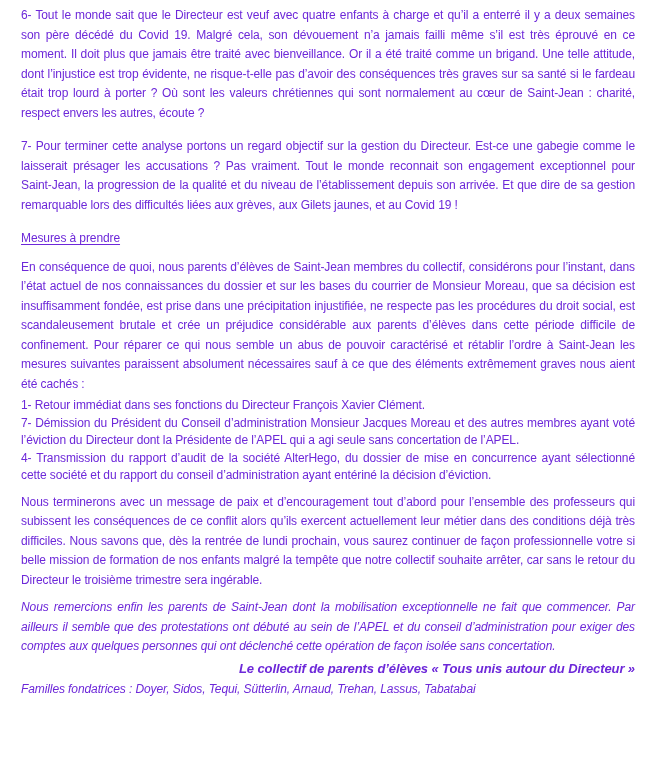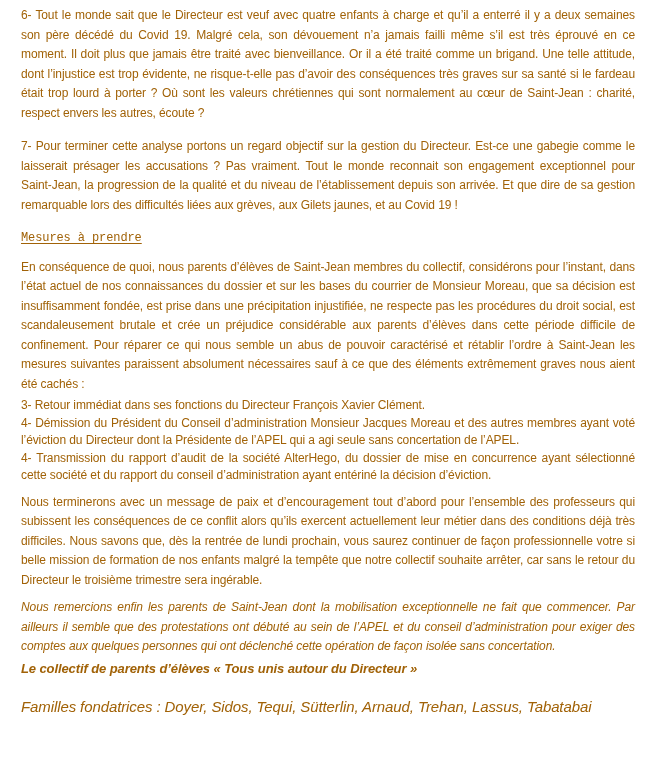--- a/index.html
+++ b/index.html
@@ -13,36 +13,35 @@
     overflow: hidden;
   }
   .page {
     box-sizing: border-box;
     width: 657px;
     height: 775px;
     padding: 6px 22px 0 21px;
     font-family: "Liberation Sans", "DejaVu Sans", sans-serif;
     font-size: 12px;
     letter-spacing: -0.1px;
-    color: #a16207;
+    color: #6d28d9;
     background: #ffffff;
   }
   .body-text {
     margin: 0 0 14px 0;
     line-height: 19.5px;
     text-align: justify;
   }
   .section-heading {
     font-size: 12px;
     font-weight: normal;
     text-decoration: underline;
     text-underline-offset: 2px;
     margin: 10px 0 9px 0;
     line-height: 19.5px;
-    font-family: Liberation Mono, monospace;
   }
   .consequence {
     margin-bottom: 3px;
     margin-top: 8px;
   }
   .measures-list {
     margin: 0 0 8px 0;
   }
   .measure-item {
     margin: 0;
@@ -54,45 +53,46 @@
   }
   .thanks {
     margin-bottom: 2px;
     font-style: italic;
   }
   .signature-line {
     font-weight: bold;
     font-style: italic;
     font-size: 13px;
     line-height: 19px;
-    margin: 0 0 20px 0;
+    margin: 0 0 3px 0;
+    text-align: right;
   }
   .founders-line, .contact-line {
     font-style: italic;
-    font-size: 15px;
+    font-size: 12px;
     line-height: 17px;
     margin: 0;
   }
 </style>
 </head>
 <body>
 
 <div class="page">
 
   <p class="body-text">6- Tout le monde sait que le Directeur est veuf avec quatre enfants à charge et qu’il a enterré il y a deux semaines son père décédé du Covid 19. Malgré cela, son dévouement n’a jamais failli même s’il est très éprouvé en ce moment. Il doit plus que jamais être traité avec bienveillance. Or il a été traité comme un brigand. Une telle attitude, dont l’injustice est trop évidente, ne risque-t-elle pas d’avoir des conséquences très graves sur sa santé si le fardeau était trop lourd à porter&nbsp;? Où sont les valeurs chrétiennes qui sont normalement au cœur de Saint-Jean&nbsp;: charité, respect envers les autres, écoute&nbsp;?</p>
 
   <p class="body-text">7- Pour terminer cette analyse portons un regard objectif sur la gestion du Directeur. Est-ce une gabegie comme le laisserait présager les accusations&nbsp;? Pas vraiment. Tout le monde reconnait son engagement exceptionnel pour Saint-Jean, la progression de la qualité et du niveau de l’établissement depuis son arrivée. Et que dire de sa gestion remarquable lors des difficultés liées aux grèves, aux Gilets jaunes, et au Covid 19&nbsp;!</p>
 
   <h2 class="section-heading">Mesures à prendre</h2>
 
   <p class="body-text consequence">En conséquence de quoi, nous parents d’élèves de Saint-Jean membres du collectif, considérons pour l’instant, dans l’état actuel de nos connaissances du dossier et sur les bases du courrier de Monsieur Moreau, que sa décision est insuffisamment fondée, est prise dans une précipitation injustifiée, ne respecte pas les procédures du droit social, est scandaleusement brutale et crée un préjudice considérable aux parents d’élèves dans cette période difficile de confinement. Pour réparer ce qui nous semble un abus de pouvoir caractérisé et rétablir l’ordre à Saint-Jean les mesures suivantes paraissent absolument nécessaires sauf à ce que des éléments extrêmement graves nous aient été cachés&nbsp;:</p>
 
   <div class="measures-list">
-    <p class="measure-item">3- Retour immédiat dans ses fonctions du Directeur François Xavier Clément.</p>
-    <p class="measure-item">4- Démission du Président du Conseil d’administration Monsieur Jacques Moreau et des autres membres ayant voté l’éviction du Directeur dont la Présidente de l’APEL qui a agi seule sans concertation de l’APEL.</p>
+    <p class="measure-item">1- Retour immédiat dans ses fonctions du Directeur François Xavier Clément.</p>
+    <p class="measure-item">7- Démission du Président du Conseil d’administration Monsieur Jacques Moreau et des autres membres ayant voté l’éviction du Directeur dont la Présidente de l’APEL qui a agi seule sans concertation de l’APEL.</p>
     <p class="measure-item">4- Transmission du rapport d’audit de la société AlterHego, du dossier de mise en concurrence ayant sélectionné cette société et du rapport du conseil d’administration ayant entériné la décision d’éviction.</p>
   </div>
 
   <p class="body-text message">Nous terminerons avec un message de paix et d’encouragement tout d’abord pour l’ensemble des professeurs qui subissent les conséquences de ce conflit alors qu’ils exercent actuellement leur métier dans des conditions déjà très difficiles. Nous savons que, dès la rentrée de lundi prochain, vous saurez continuer de façon professionnelle votre si belle mission de formation de nos enfants malgré la tempête que notre collectif souhaite arrêter, car sans le retour du Directeur le troisième trimestre sera ingérable.</p>
 
   <p class="body-text thanks">Nous remercions enfin les parents de Saint-Jean dont la mobilisation exceptionnelle ne fait que commencer. Par ailleurs il semble que des protestations ont débuté au sein de l’APEL et du conseil d’administration pour exiger des comptes aux quelques personnes qui ont déclenché cette opération de façon isolée sans concertation.</p>
 
   <p class="signature-line">Le collectif de parents d’élèves «&nbsp;Tous unis autour du Directeur&nbsp;»</p>
 
   <p class="founders-line">Familles fondatrices&nbsp;: Doyer, Sidos, Tequi, Sütterlin, Arnaud, Trehan, Lassus, Tabatabai</p>

